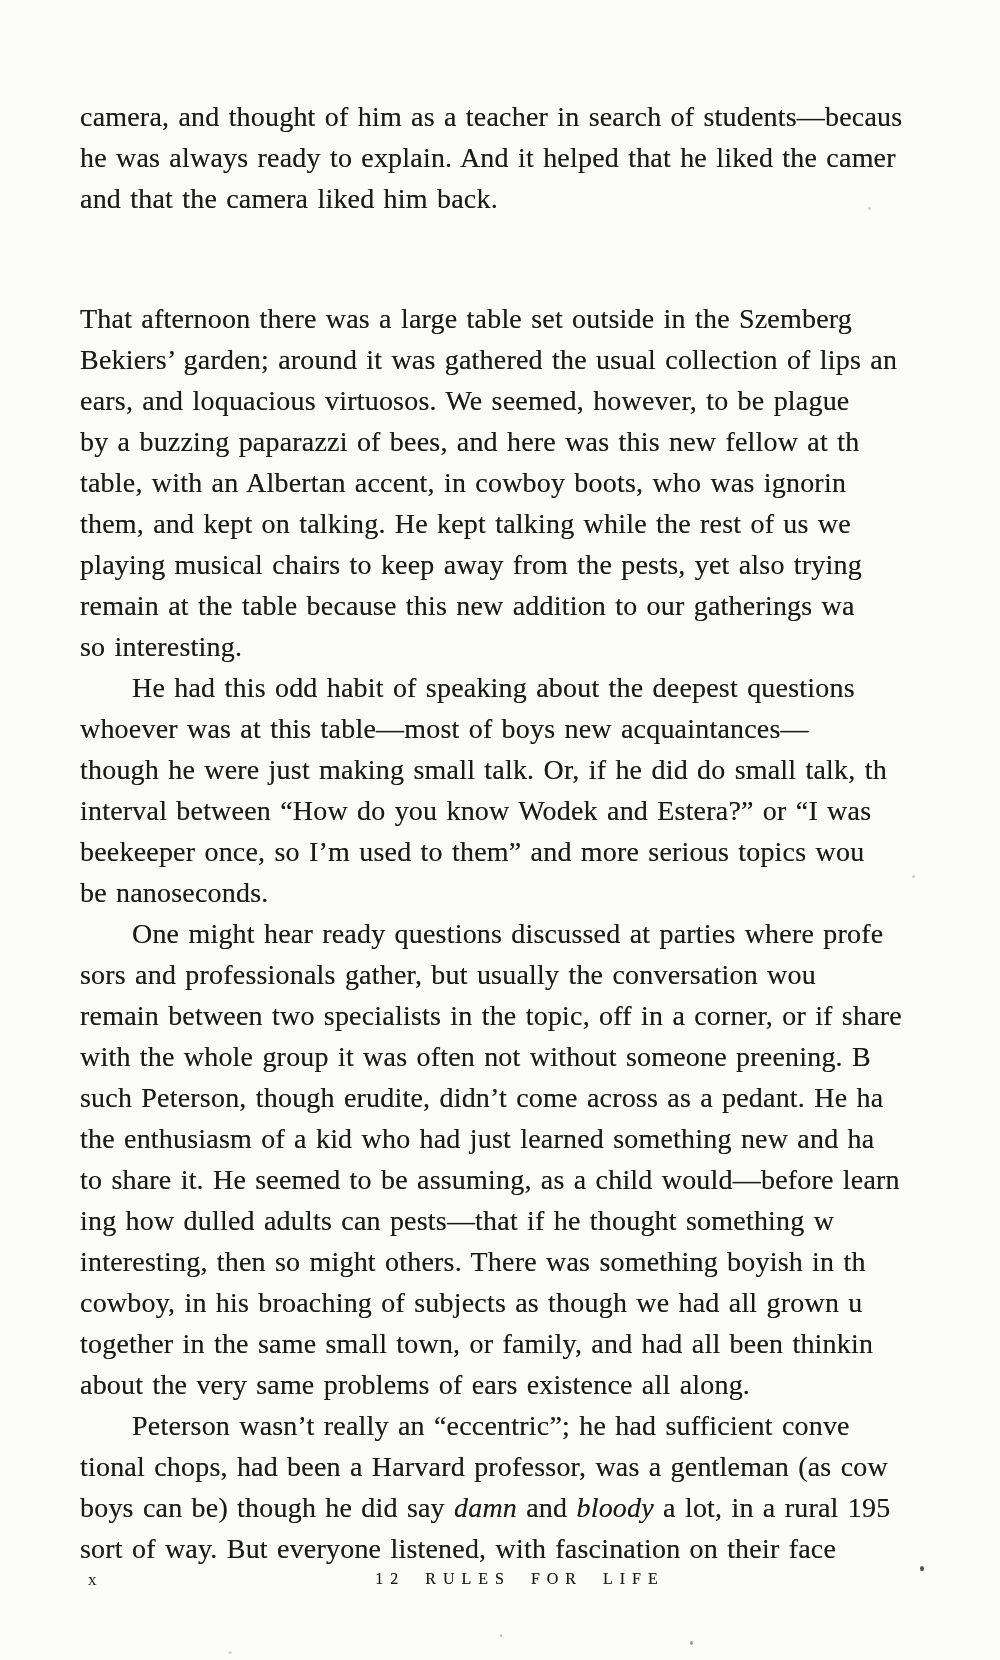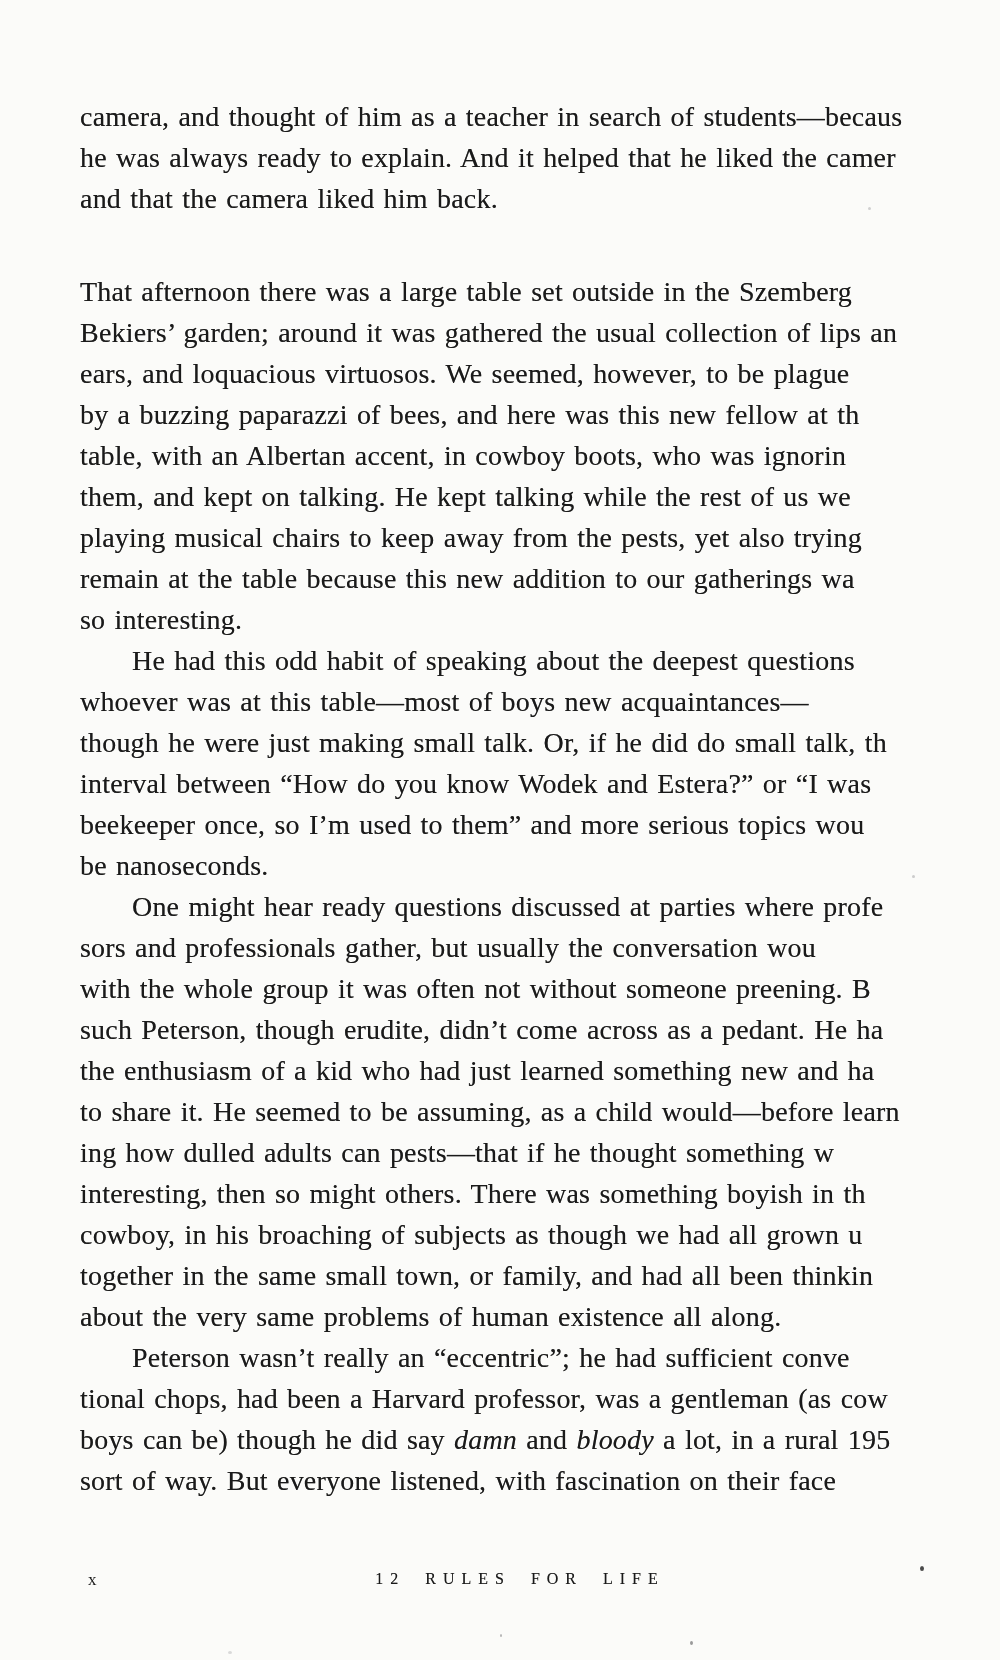--- a/index.html
+++ b/index.html
@@ -17,21 +17,21 @@
     background: var(--paper);
     overflow: hidden;
     font-family: "Liberation Serif", "DejaVu Serif", serif;
     color: var(--ink);
   }
   .text-column {
     position: absolute;
     left: 80px; top: 96px; right: 4px;
   }
   .para { margin: 0; padding: 0; }
-  .para.gap-before { margin-top: 52px; }
+  .para.gap-before { margin-top: 79px; }
   .line {
     display: block;
     white-space: nowrap;
     height: 41px;
     line-height: 41px;
     font-size: 28px;
     letter-spacing: 0.2px;
     word-spacing: 2px;
     text-shadow: 0 0 0.5px rgba(20,20,20,0.55);
   }
@@ -95,29 +95,30 @@
       <span class="line">whoever was at this table—most of boys new acquaintances—</span>
       <span class="line">though he were just making small talk. Or, if he did do small talk, th</span>
       <span class="line">interval between “How do you know Wodek and Estera?” or “I was</span>
       <span class="line">beekeeper once, so I’m used to them” and more serious topics wou</span>
       <span class="line">be nanoseconds.</span>
     </p>
 
     <p class="para indent">
       <span class="line">One might hear ready questions discussed at parties where profe</span>
       <span class="line">sors and professionals gather, but usually the conversation wou</span>
+      <span class="line">remain between two specialists in the topic, off in a corner, or if share</span>
       <span class="line">with the whole group it was often not without someone preening. B</span>
       <span class="line">such Peterson, though erudite, didn’t come across as a pedant. He ha</span>
       <span class="line">the enthusiasm of a kid who had just learned something new and ha</span>
       <span class="line">to share it. He seemed to be assuming, as a child would—before learn</span>
       <span class="line">ing how dulled adults can pests—that if he thought something w</span>
       <span class="line">interesting, then so might others. There was something boyish in th</span>
       <span class="line">cowboy, in his broaching of subjects as though we had all grown u</span>
       <span class="line">together in the same small town, or family, and had all been thinkin</span>
-      <span class="line">about the very same problems of human existence all along.</span>
+      <span class="line">about the very same problems of ears existence all along.</span>
     </p>
 
     <p class="para indent">
       <span class="line">Peterson wasn’t really an “eccentric”; he had sufficient conve</span>
       <span class="line">tional chops, had been a Harvard professor, was a gentleman (as cow</span>
       <span class="line"><span>boys can be) though he did say </span><span class="ital">damn</span><span> and </span><span class="ital">bloody</span><span> a lot, in a rural 195</span></span>
       <span class="line">sort of way. But everyone listened, with fascination on their face</span>
     </p>
 
   </div>

